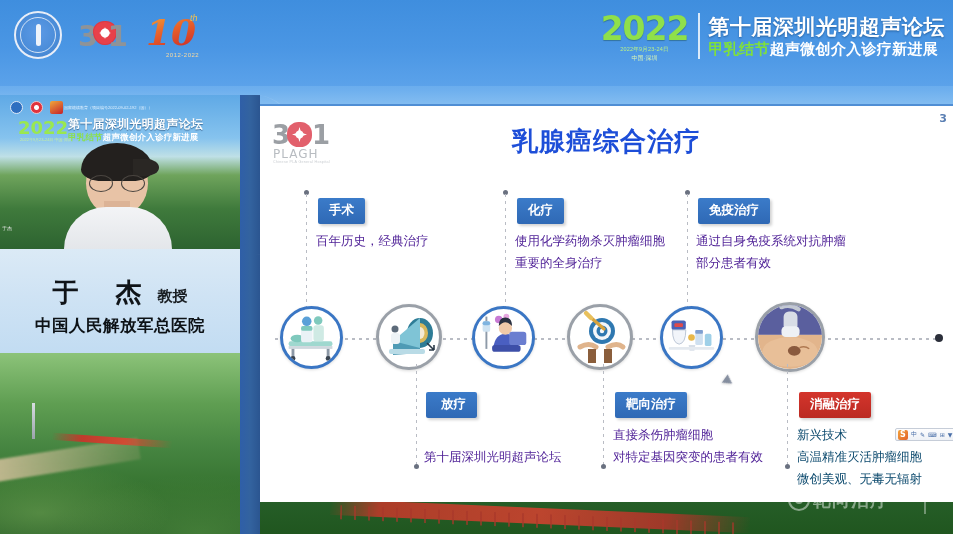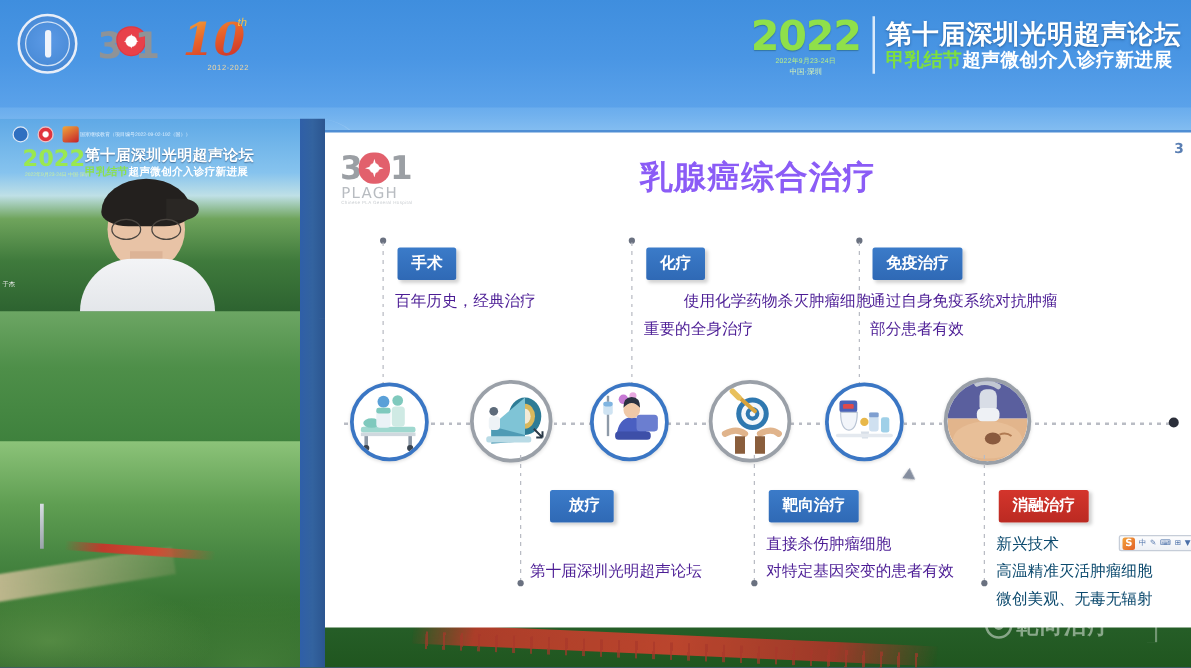--- a/index.html
+++ b/index.html
@@ -263,21 +263,21 @@
     clip-path: polygon(50% 0%, 61% 39%, 100% 50%, 61% 61%, 50% 100%, 39% 61%, 0% 50%, 39% 39%);
   }
   .plagh .pl {
     position: absolute; left: 1px; top: 27px; font-size: 12px; letter-spacing: 1px;
     color: #b8bcc1; font-family: "DejaVu Sans", sans-serif;
   }
   .plagh .plsub { position: absolute; left: 1px; top: 40px; font-size: 3.6px; color: #c8ccd0; letter-spacing: .3px; }
 
   .slide-title {
     position: absolute; left: 0; right: 0; top: 18px; text-align: center;
-    font-size: 26px; font-weight: bold; color: #8b5cf6;
+    font-size: 26px; font-weight: bold; color: #1d4ed8;
     font-family: "DejaVu Sans", sans-serif; letter-spacing: 1px;
   }
 
   
   .timeline {
     position: absolute; left: 15px; top: 232px; width: 663px; height: 2px;
     background: repeating-linear-gradient(to right, #b9bcc4 0 3px, transparent 3px 7px);
   }
   .tl-dot-end {
     position: absolute; left: 675px; top: 228px; width: 8px; height: 8px;
@@ -433,20 +433,26 @@
       <div class="person">
         <div class="p-head"></div>
         <div class="p-hair"></div>
         <div class="p-glass"></div>
         <div class="p-neck"></div>
         <div class="p-body"></div>
       </div>
       <div class="cam-tag">于杰</div>
     </div>
 
+    <div class="speaker-card">
+      <div>
+        <span class="sp-name">于 杰</span><span class="sp-title-sm">教授</span>
+      </div>
+      <div class="sp-org">中国人民解放军总医院</div>
+    </div>
 
     <div class="sidebar-scenery">
       <div class="sc-road"></div>
       <div class="sc-red"></div>
       <div class="sc-tower"></div>
     </div>
   </div>
 
   <div class="gutter">
     <div class="gutter-arc"></div>
@@ -470,21 +476,21 @@
     <div class="tl-dot-end"></div>
 
     <div class="vdot" style="left:44px; top:84px;"></div>
     <div class="vline" style="left:46px; top:88px; height:122px;"></div>
     <div class="tag blue" style="left:58px; top:92px;">手术</div>
     <div class="desc" style="left:56px; top:125px;">百年历史，经典治疗</div>
 
     <div class="vdot" style="left:243px; top:84px;"></div>
     <div class="vline" style="left:245px; top:88px; height:122px;"></div>
     <div class="tag blue" style="left:257px; top:92px;">化疗</div>
-    <div class="desc" style="left:255px; top:125px;margin-left:32px;">使用化学药物杀灭肿瘤细胞</div>
+    <div class="desc" style="left:255px; top:125px;">使用化学药物杀灭肿瘤细胞</div>
     <div class="desc" style="left:255px; top:147px;">重要的全身治疗</div>
 
     <div class="vdot" style="left:425px; top:84px;"></div>
     <div class="vline" style="left:427px; top:88px; height:122px;"></div>
     <div class="vdot" style="left:425px; top:205px;"></div>
     <div class="tag blue" style="left:438px; top:92px;">免疫治疗</div>
     <div class="desc" style="left:436px; top:125px;">通过自身免疫系统对抗肿瘤</div>
     <div class="desc" style="left:436px; top:147px;">部分患者有效</div>
 
     <div class="node blue" style="left:20px; top:200px; width:63px; height:63px;">
@@ -570,21 +576,21 @@
         <ellipse cx="34" cy="43" rx="6" ry="4.5" fill="#8a5a3e"></ellipse>
         <rect x="24" y="6" width="13" height="18" rx="5" fill="#d8dde6"></rect>
         <rect x="22" y="20" width="17" height="10" rx="4" fill="#eef1f5"></rect>
         <path d="M22 2 q8 -3 16 2" stroke="#c2c8d2" stroke-width="4" fill="none" stroke-linecap="round"></path>
         <path d="M39 40 q5 -2 9 1" stroke="#b07a52" stroke-width="1.4" fill="none"></path>
       </svg>
     </div>
 
     <div class="vline" style="left:156px; top:258px; height:104px;"></div>
     <div class="vdot" style="left:154px; top:358px;"></div>
-    <div class="tag blue" style="left:180px; top:286px;padding-left:15px;">放疗</div>
+    <div class="tag blue" style="left:166px; top:286px;padding-left:15px;">放疗</div>
     <div class="desc" style="left:164px; top:341px;">第十届深圳光明超声论坛</div>
 
     <div class="vline" style="left:343px; top:258px; height:104px;"></div>
     <div class="vdot" style="left:341px; top:358px;"></div>
     <div class="tag blue" style="left:355px; top:286px;">靶向治疗</div>
     <div class="desc" style="left:353px; top:319px;">直接杀伤肿瘤细胞</div>
     <div class="desc" style="left:353px; top:341px;">对特定基因突变的患者有效</div>
 
     <div class="vline" style="left:527px; top:258px; height:104px;"></div>
     <div class="vdot" style="left:525px; top:358px;"></div>

